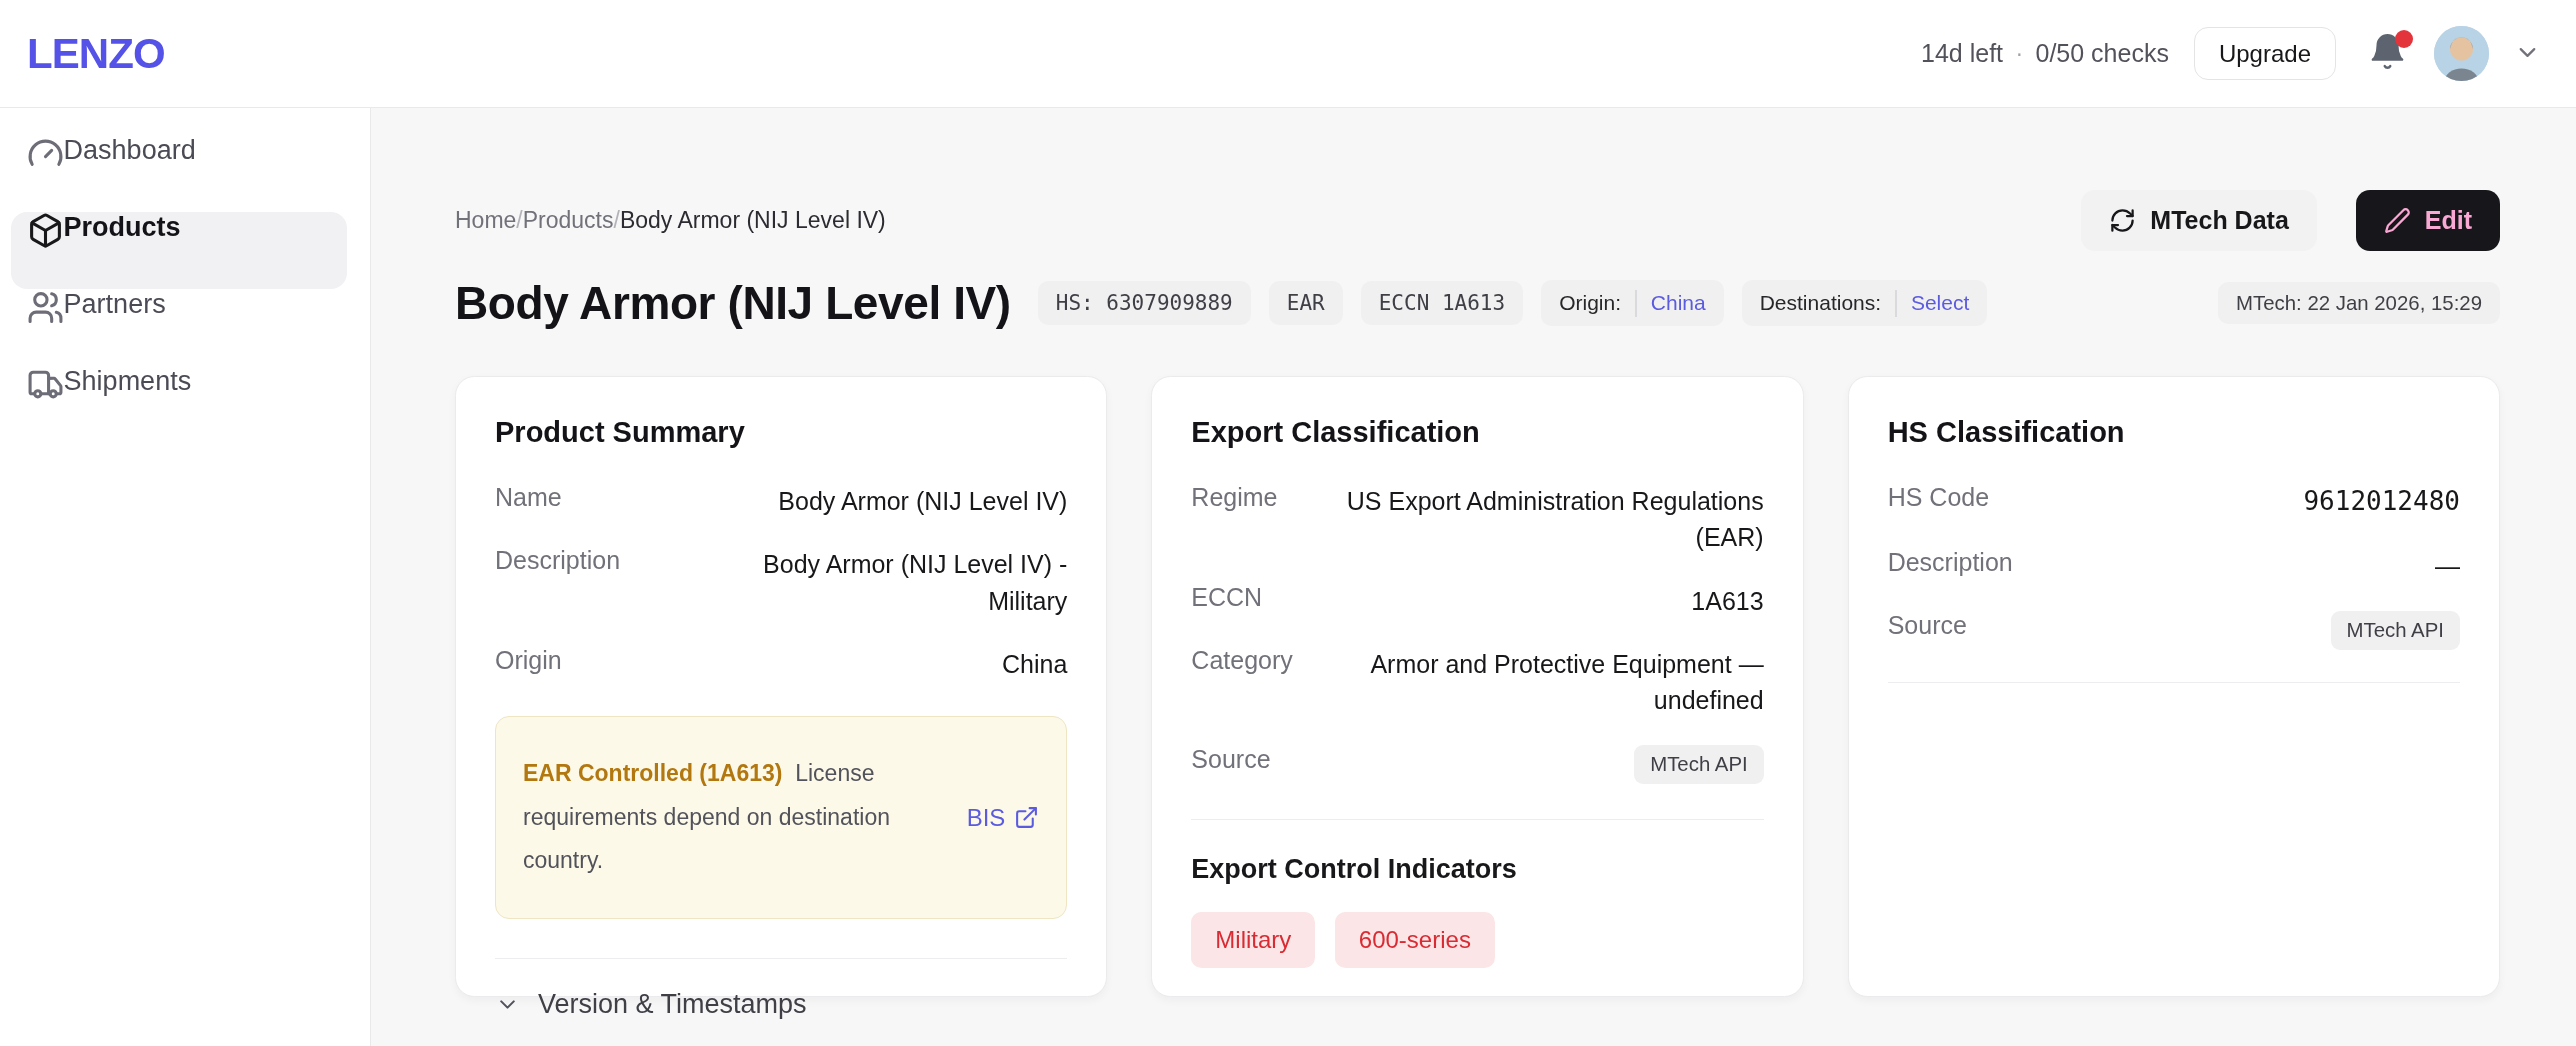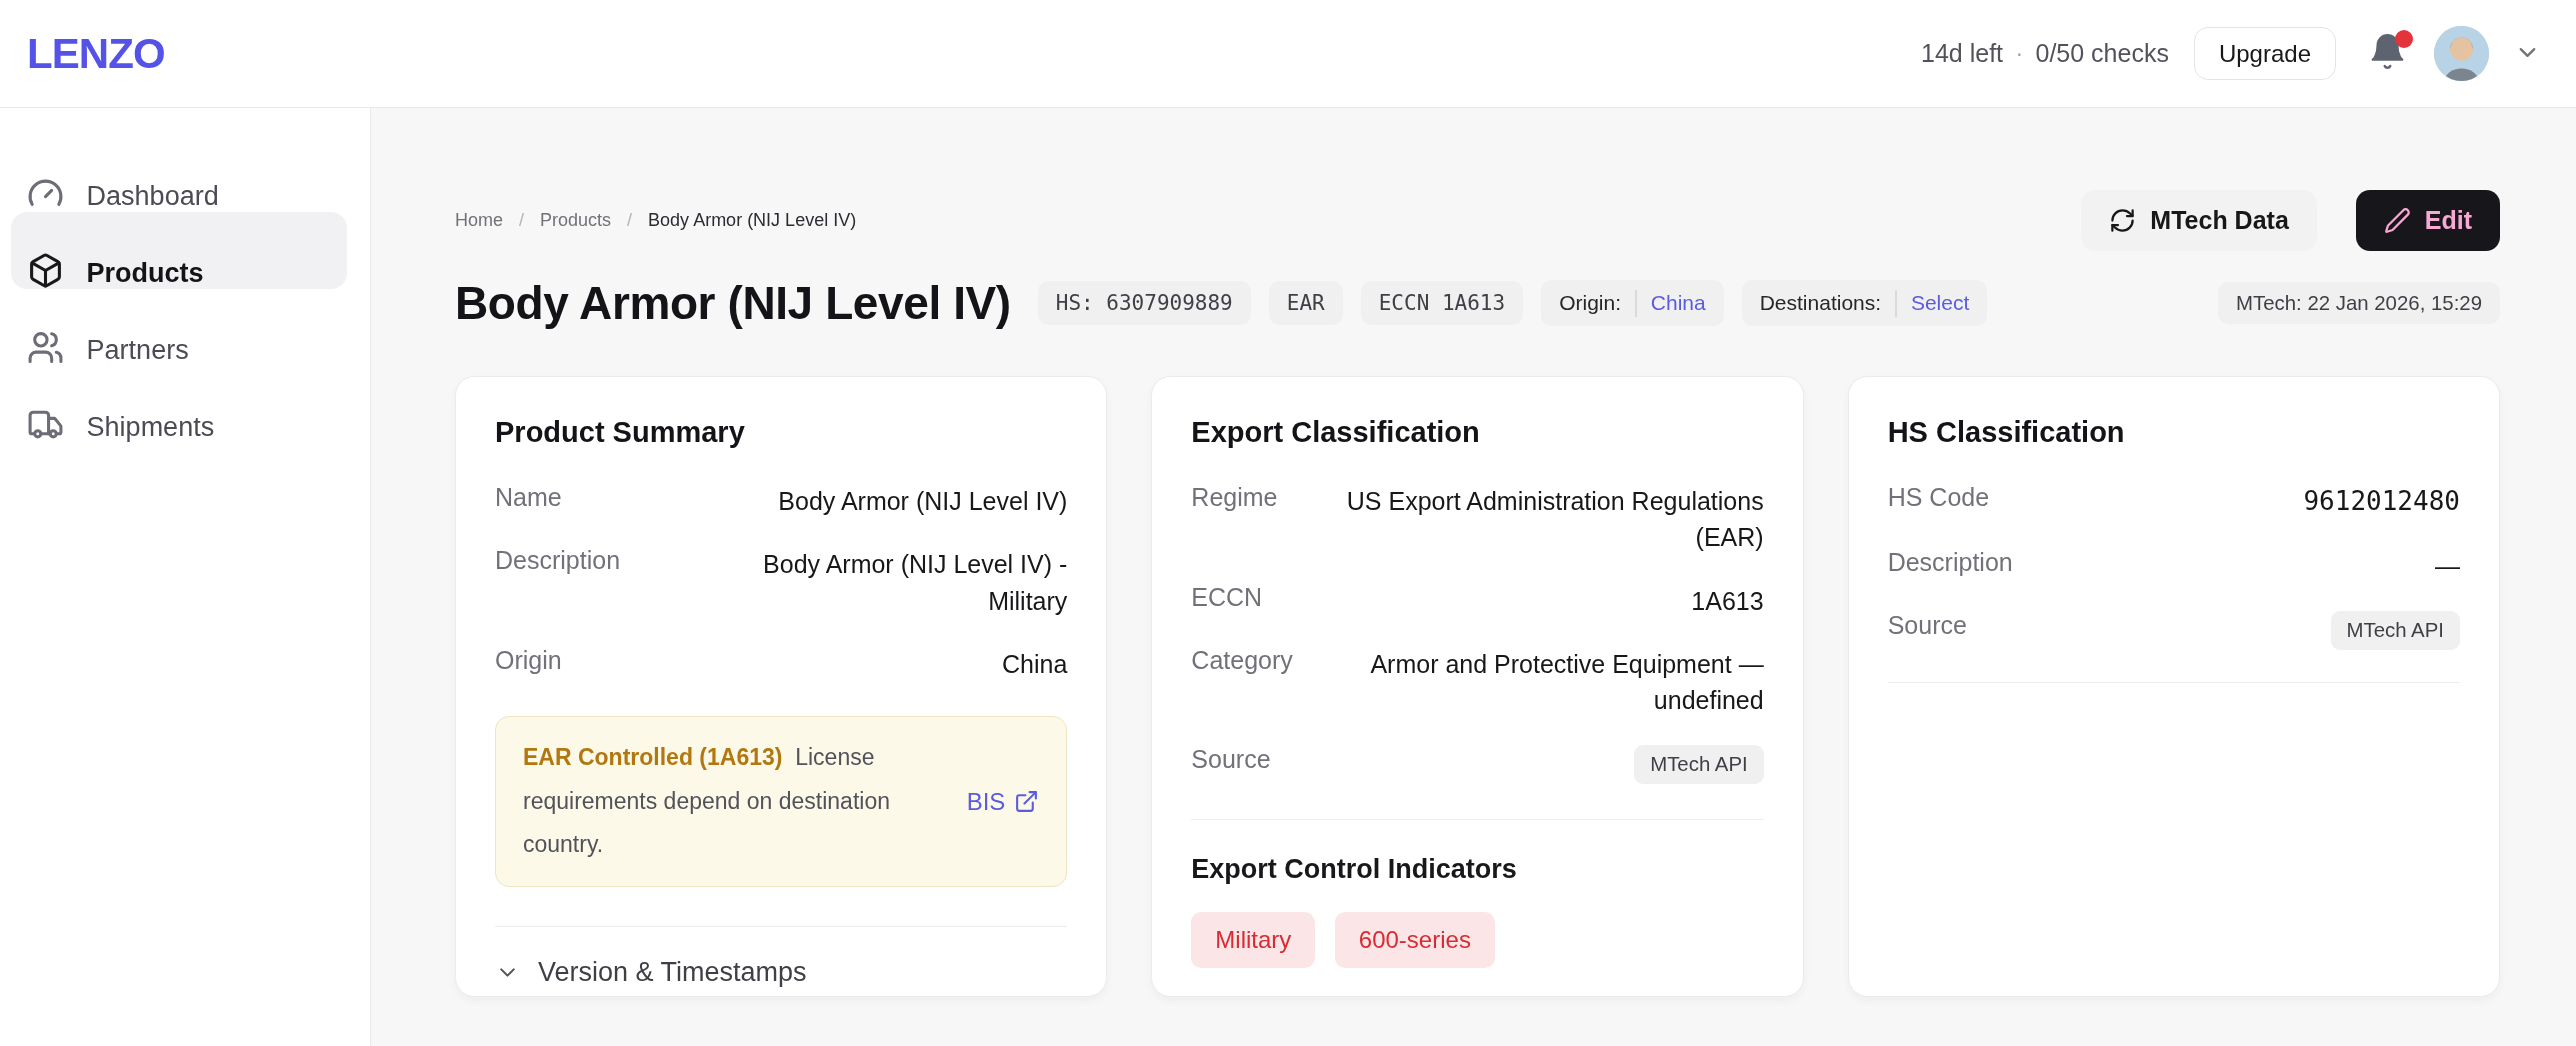--- a/index.html
+++ b/index.html
@@ -41,36 +41,36 @@
   .avatar svg { width:55px; height:55px; display:block; }
   .caret svg { width:27px; height:27px; color:#71717a; }
 
   
   .sidebar {
     position:fixed; top:108px; left:0; bottom:0; width:371px;
     background:#ffffff; border-right:1.8px solid #e9e9eb;
     padding:27px 23px 0 10.6px;
   }
   .nav-item {
-    display:flex; align-items:flex-end; gap:23px;
+    display:flex; align-items:flex-start; 
     height:77px; padding-left:16px; border-radius:16px;
     font-size:27px; color:#4b4b55; cursor:pointer;
   }
   .nav-item svg { width:37px; height:37px; color:#6d6d78; flex:none; }
   .nav-item.active { background:#f1f1f3; color:#141418; font-weight:600; }
   .nav-item.active svg { color:#18181b; }
 
   
   .main {
     position:absolute; top:108px; left:371px; right:0; bottom:0;
     background:#f7f7f8; padding:82px 76px 0 84px;
   }
 
   .crumb-row { display:flex; align-items:center; justify-content:space-between; }
-  .breadcrumb { display:flex; align-items:center; gap:16px; font-size:18px; color:#71717a; }
+  .breadcrumb { display:flex; align-items:center; font-size:23px; color:#71717a; }
   .breadcrumb .crumb-link { cursor:pointer; }
   .breadcrumb .crumb-sep { color:#b3b3ba; }
   .breadcrumb .crumb-current { color:#2b2b31; }
   .action-btns { display:flex; align-items:center; gap:39px; }
   .btn {
     display:flex; align-items:center; gap:14px; border:none; cursor:pointer;
     font-size:25px; font-weight:600; border-radius:14px; padding:16px 28px;
     font-family:"Liberation Sans", sans-serif;
   }
   .btn svg { width:27px; height:27px; }
@@ -105,21 +105,21 @@
   .kv-value { font-size:25px; font-weight:500; color:#18181b; text-align:right; max-width:66%; line-height:1.45; }
   .kv-value.mono { font-size:26px; font-weight:400; }
   .src-badge {
     background:#f0f0f1; border-radius:9px; padding:8px 16px;
     font-size:20.4px; color:#3f3f46;
   }
   .divider { border:none; border-top:1.8px solid #ededef; margin:0; }
 
   .warn-box {
     margin-top:34px; background:#fcf9e8; border:1.8px solid #efe5c3; border-radius:14px;
-    padding:19px 27px; display:flex; justify-content:space-between; align-items:center; gap:21px;
+    padding:35px 27px; display:flex; justify-content:space-between; align-items:center; gap:21px;
   }
   .warn-text { font-size:23px; line-height:1.9; color:#52525b; max-width:72%; }
   .warn-strong { color:#b2770f; font-weight:600; }
   .warn-link {
     display:flex; align-items:center; gap:9px; color:#5b5be0; font-size:24px; cursor:pointer;
     white-space:nowrap;
   }
   .warn-link svg { width:25px; height:25px; }
 
   .accordion { display:flex; align-items:center; gap:18px; margin-top:30px; cursor:pointer; }

